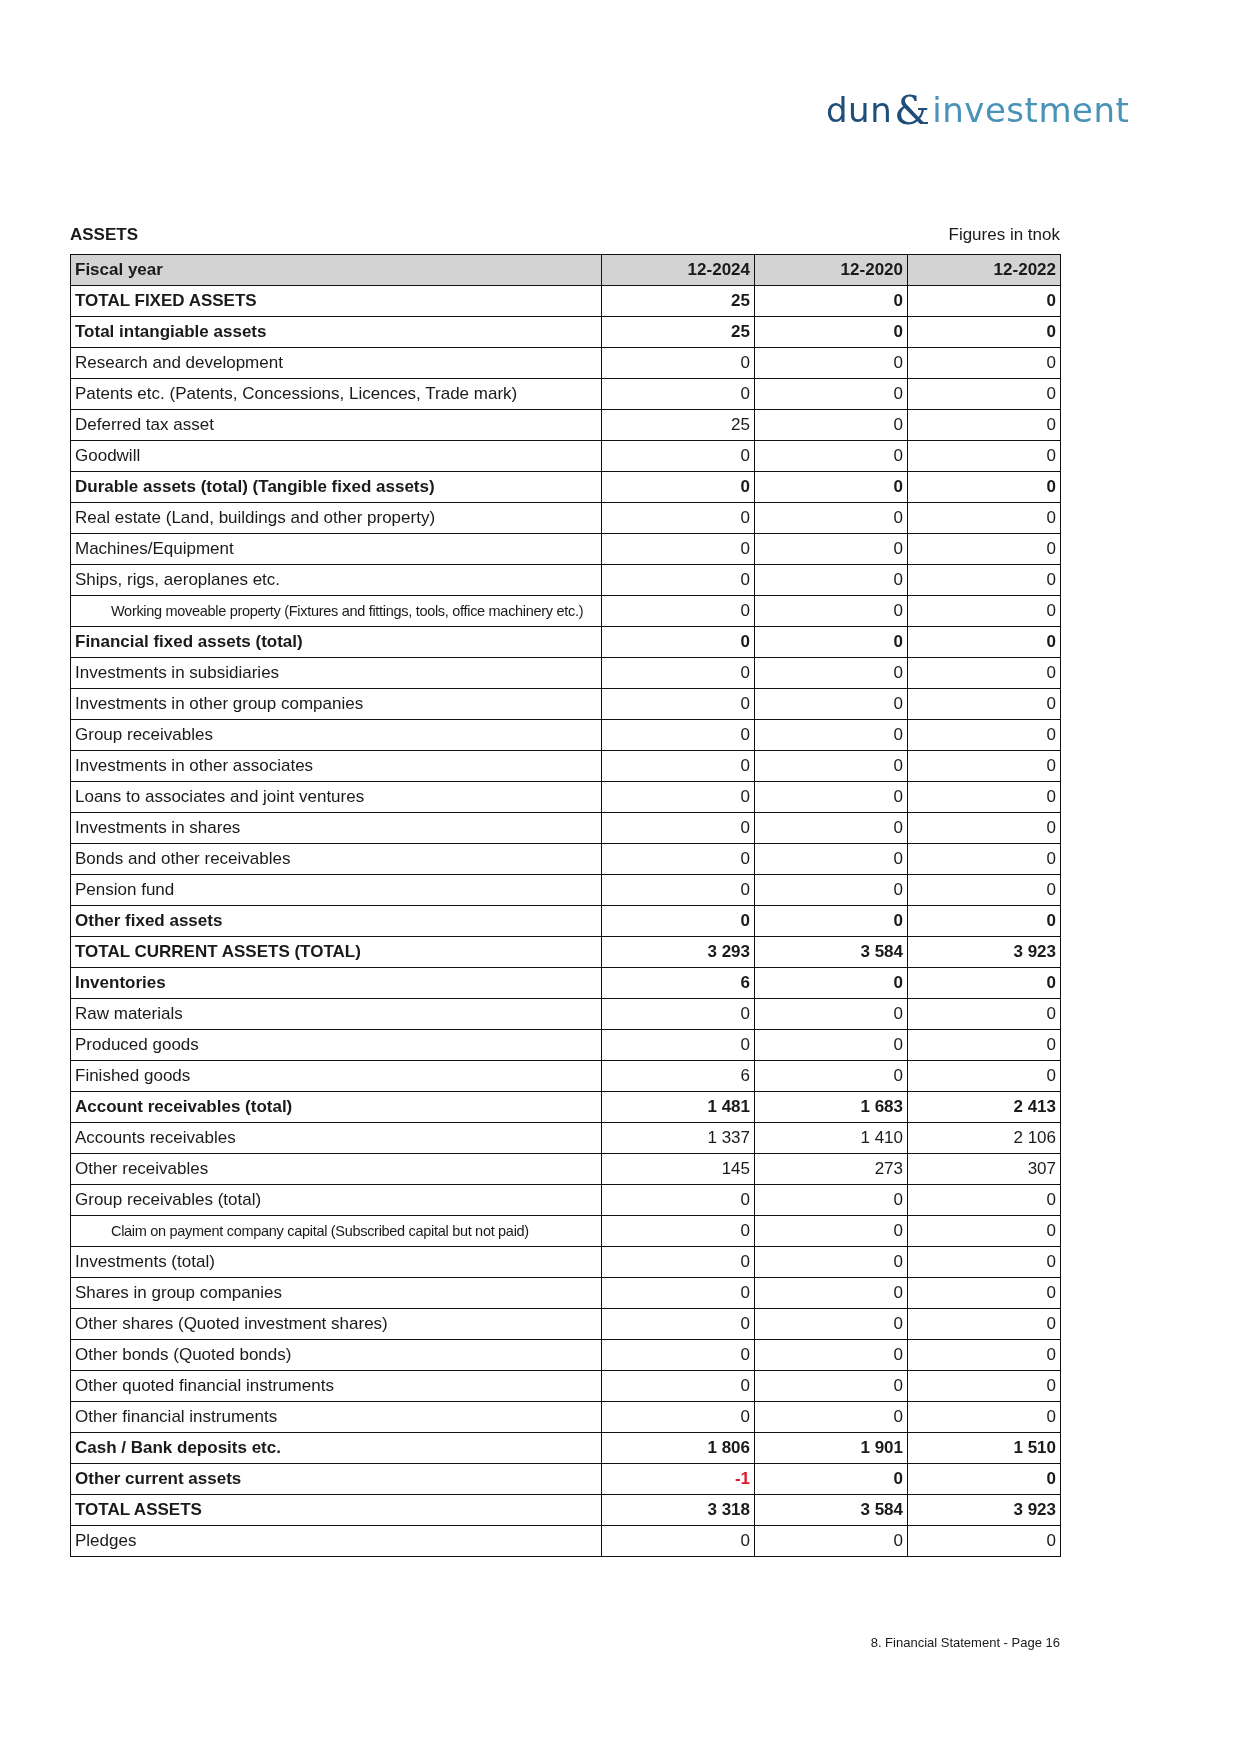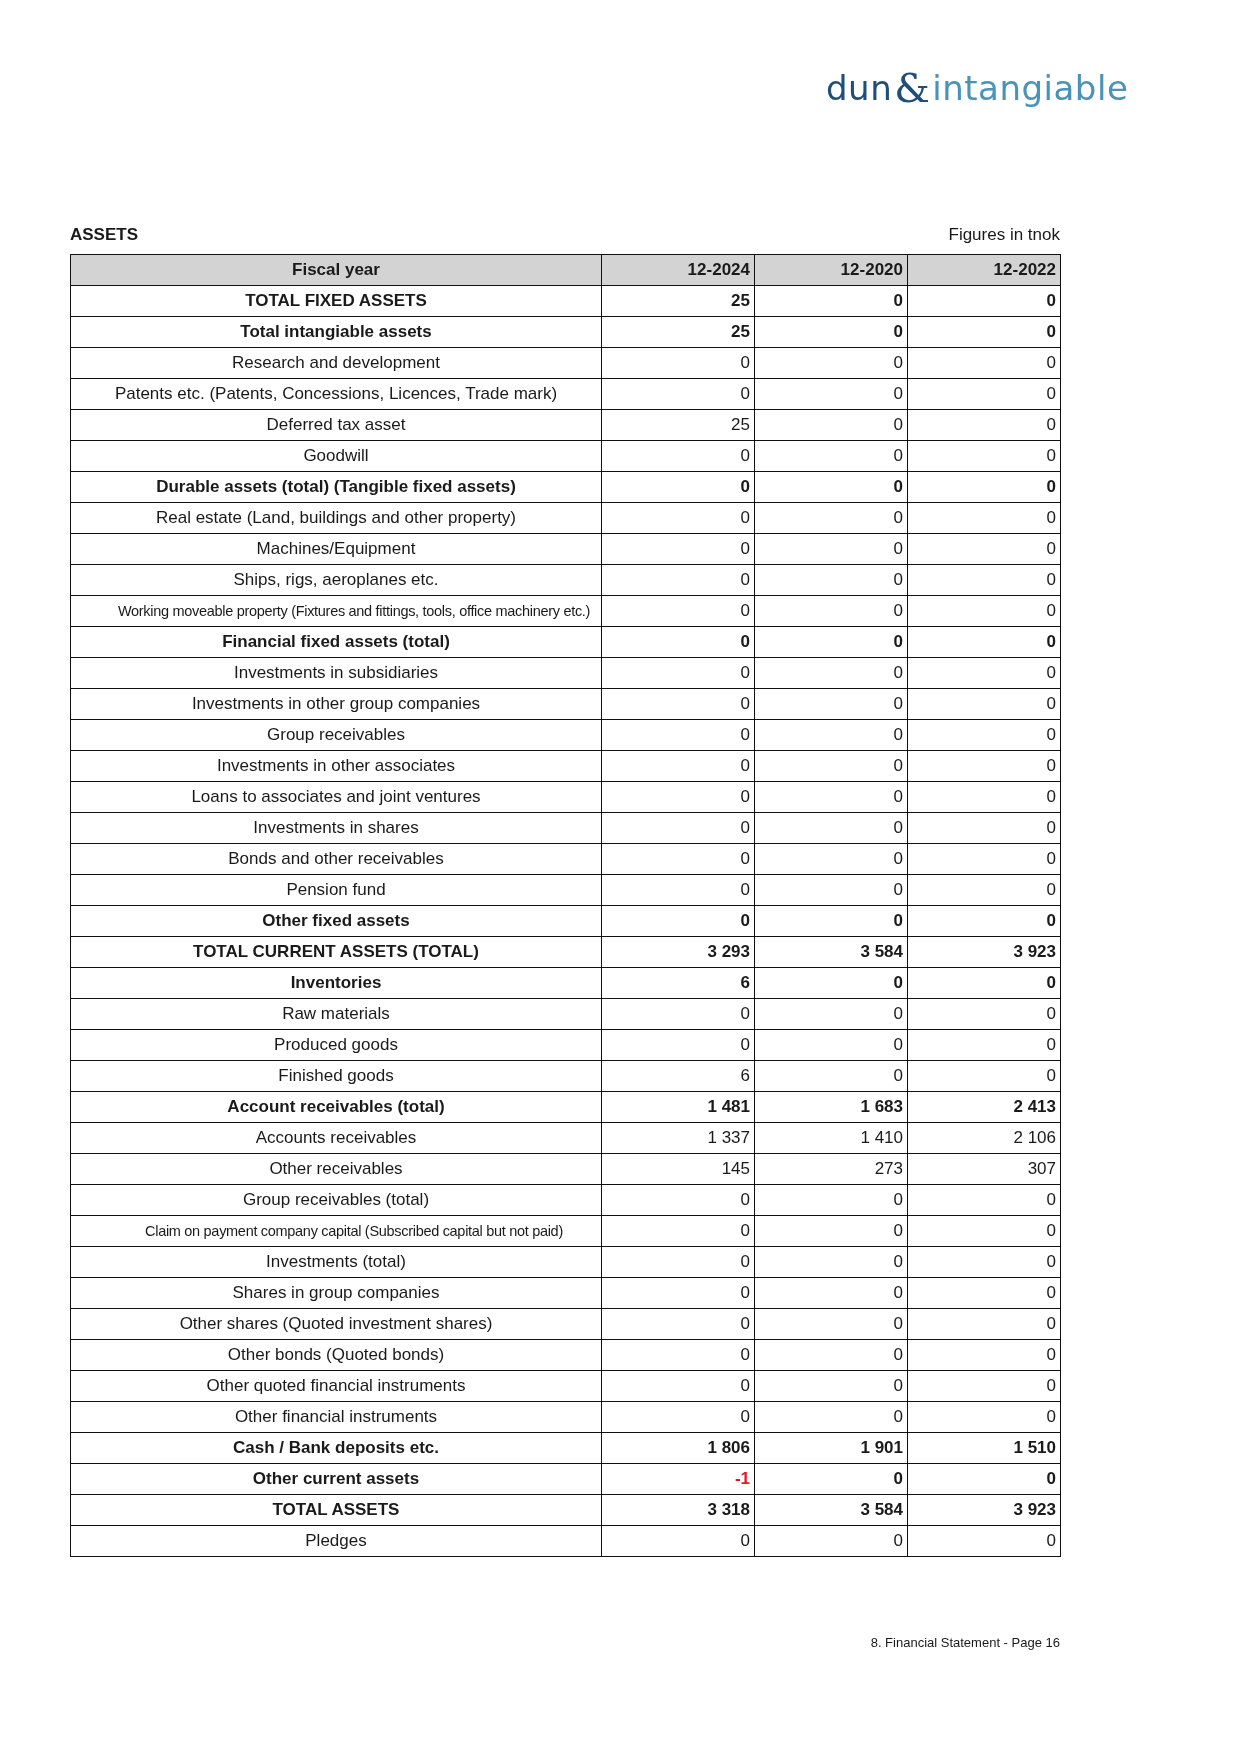--- a/index.html
+++ b/index.html
@@ -1,21 +1,21 @@
 <!DOCTYPE html>
 <html><head>
   <meta charset="utf-8">
   <style>
     html, body { margin: 0; padding: 0; background: #ffffff; }
     body {
       width: 1241px; height: 1754px; position: relative; overflow: hidden;
       font-family: "Liberation Sans", "DejaVu Sans", sans-serif; color: #1a1a1a;
     }
     .logo {
-      position: absolute; top: 68px; left: 826px;
+      position: absolute; top: 90px; left: 826px;
       display: flex; align-items: flex-start; font-size: 34px; letter-spacing: 0.5px;
       font-family: "DejaVu Sans", sans-serif; font-weight: normal;
     }
     .logo .dun { color: #1f4e79; }
     .logo .amp { color: #1f4e79; font-size: 40px; font-family: "DejaVu Serif", serif; margin: 0 2px; line-height: 1; }
     .logo .brad { color: #4a93b8; }
     .section-title {
       position: absolute; top: 225px; left: 70px; font-size: 17px; font-weight: bold;
     }
     .figures-note {
@@ -24,36 +24,36 @@
     table {
       position: absolute; top: 254px; left: 70px; width: 991px;
       border-collapse: collapse; table-layout: fixed; font-size: 17px;
     }
     col.c-label { width: 531px; }
     col.c-val { width: 153px; }
     th, td {
       border: 1.5px solid #111; height: 30px; padding: 0 4px; white-space: nowrap; overflow: hidden;
     }
     thead th { background: #d3d3d3; font-weight: bold; }
-    th.label, td.label { text-align: center; margin-top: 40px; }
+    th.label, td.label { text-align: left; margin-top: 40px; }
     th.val, td.val { text-align: right; }
     tr.bold td { font-weight: bold; }
     td.label.small { font-size: 14.5px; letter-spacing: -0.3px; font-family: "Liberation Sans Narrow", "Liberation Sans", sans-serif; padding-left: 40px; }
     td.neg { color: #e0192a; }
     .footer {
       position: absolute; top: 1635px; right: 181px; font-size: 13px;
     }
   </style>
 </head>
 <body>
 
 <div class="logo">
   <span class="dun">dun</span>
   <span class="amp">&amp;</span>
-  <span class="brad">intangiable</span>
+  <span class="brad">investment</span>
 </div>
 
 <div class="section-title">ASSETS</div>
 <div class="figures-note">Figures in tnok</div>
 
 <table>
   <colgroup>
     <col class="c-label">
       <col class="c-val">
       <col class="c-val">

